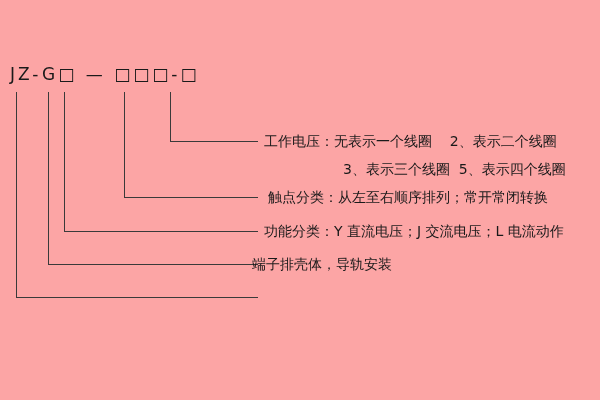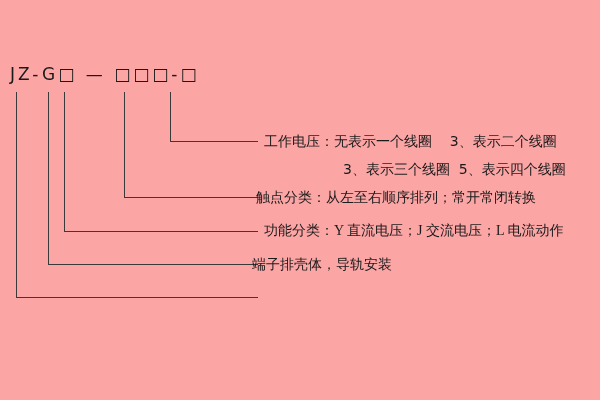--- a/index.html
+++ b/index.html
@@ -59,24 +59,24 @@
 
   <div class="vline" style="left:64px; top:92px; height:139px;"></div>
   <div class="hline" style="left:64px; top:231px; width:194px;"></div>
 
   <div class="vline" style="left:124px; top:92px; height:105px;"></div>
   <div class="hline" style="left:124px; top:197px; width:134px;"></div>
 
   <div class="vline" style="left:170px; top:92px; height:49px;"></div>
   <div class="hline" style="left:170px; top:141px; width:88px;"></div>
 
-  <div class="label" style="left:264px; top:133px;">工作电压：无表示一个线圈    3、表示二个线圈</div>
+  <div class="label" style="left:264px; top:133px;">工作电压：无表示一个线圈    2、表示二个线圈</div>
 
   <div class="label" style="left:343px; top:161px;">3、表示三个线圈  5、表示四个线圈</div>
 
-  <div class="label" style="left:256px; top:189px;">触点分类：从左至右顺序排列；常开常闭转换</div>
+  <div class="label" style="left:268px; top:189px;">触点分类：从左至右顺序排列；常开常闭转换</div>
 
-  <div class="label" style="left:264px; top:223px;font-family:Liberation Serif, serif;">功能分类：Y 直流电压；J 交流电压；L 电流动作</div>
+  <div class="label" style="left:264px; top:223px;">功能分类：Y 直流电压；J 交流电压；L 电流动作</div>
 
   <div class="label" style="left:252px; top:256px;">端子排壳体，导轨安装</div>
 
 
 </div>
 
 </body></html>

